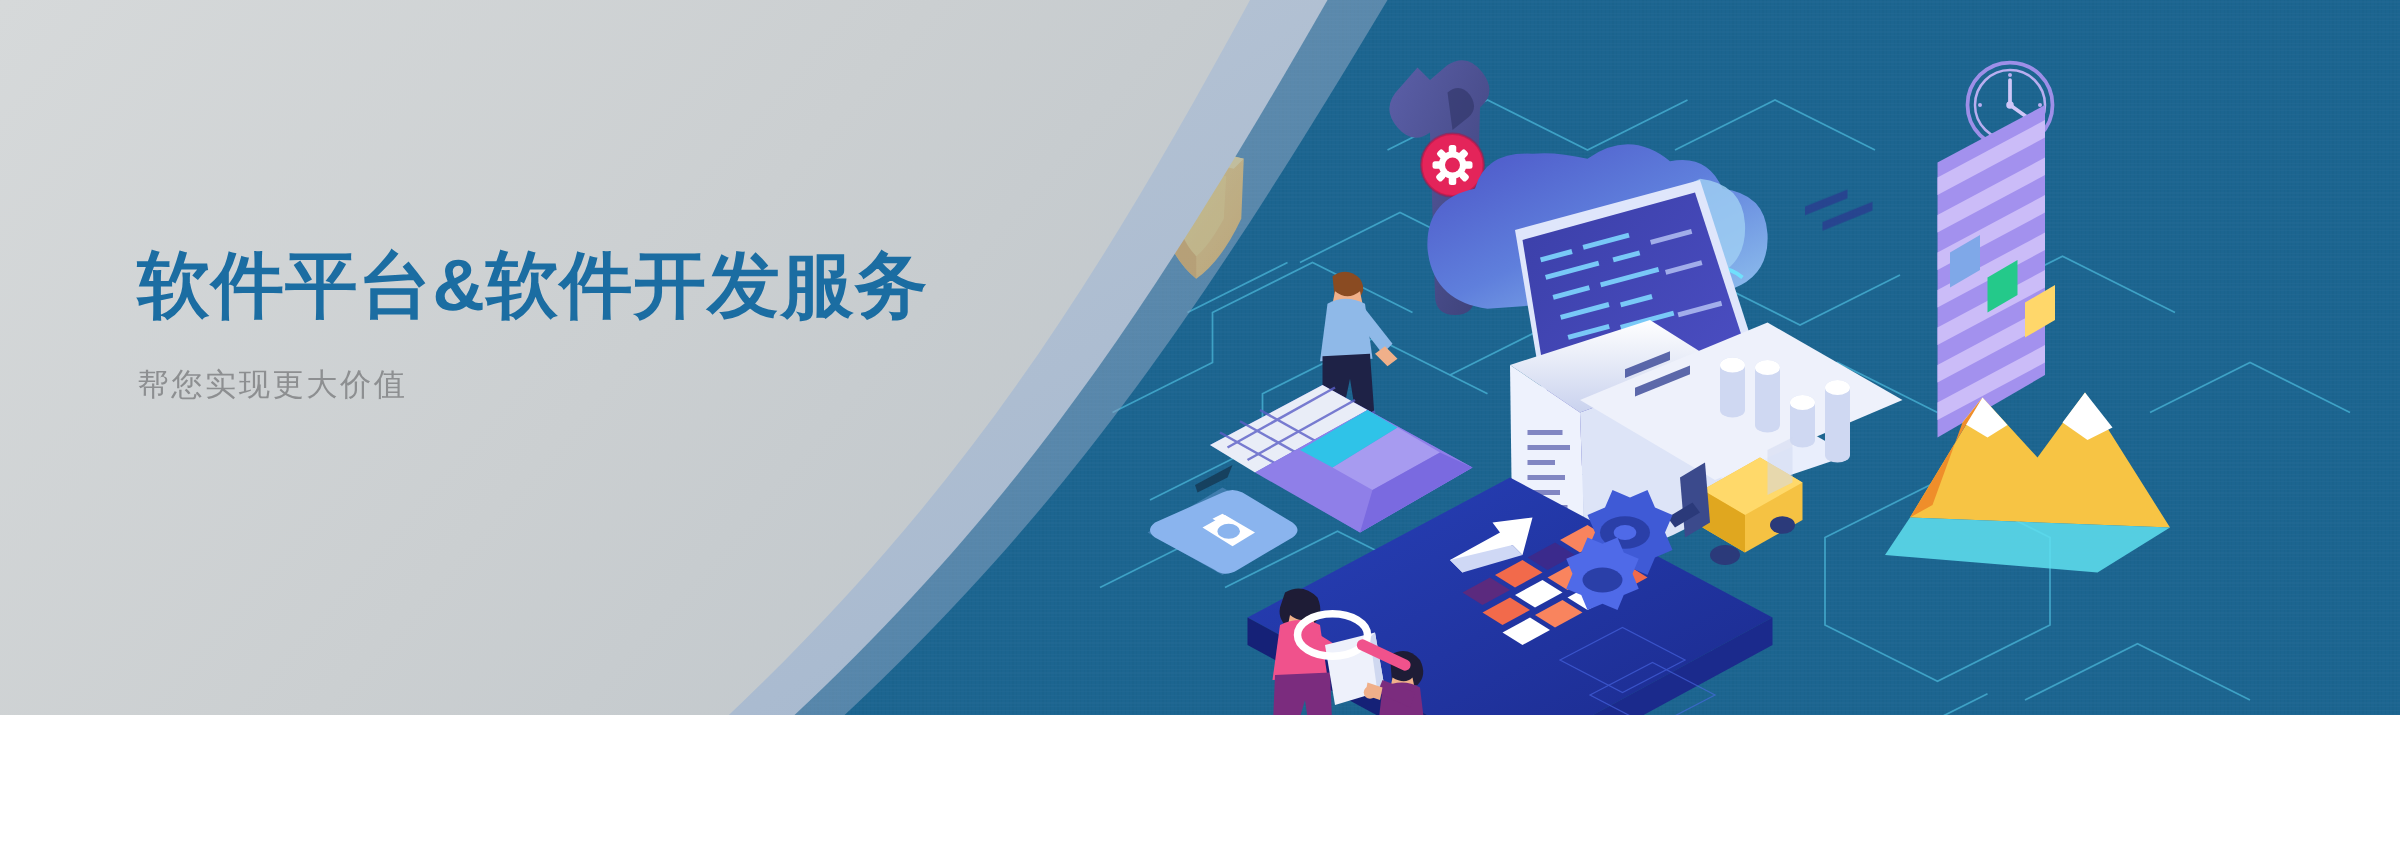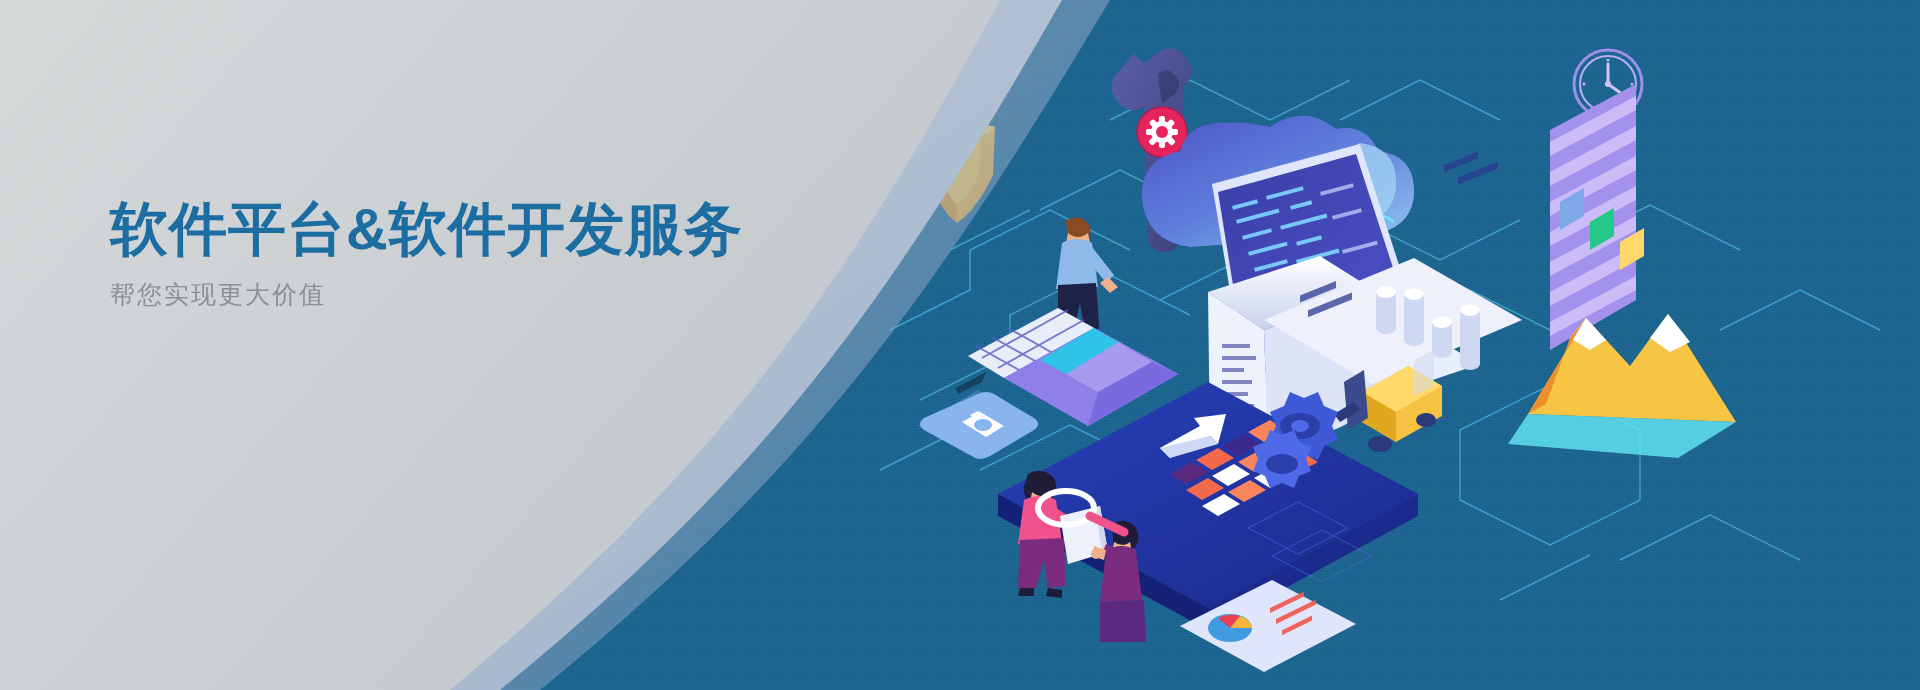--- a/index.html
+++ b/index.html
@@ -1,31 +1,31 @@
 <!DOCTYPE html>
 <html><head>
 <meta charset="utf-8">
 <style>
   html,body{margin:0;padding:0;background:#fff;}
   body{width:1920px;height:690px;overflow:hidden;font-family:"Liberation Sans","DejaVu Sans",sans-serif;}
 
-  #banner{position:relative;width:1920px;height:690px;overflow:hidden;}
+  #banner{position:relative;width:1920px;height:572px;overflow:hidden;}
 
   
   .bg-blue{position:absolute;inset:0;background:#1c6590;}
   .bg-noise{position:absolute;inset:0;opacity:.35;
     background-image:repeating-linear-gradient(0deg,rgba(255,255,255,.05) 0 1px,transparent 1px 3px),
                      repeating-linear-gradient(90deg,rgba(0,0,0,.05) 0 1px,transparent 1px 3px);}
 
   .curve-svg{position:absolute;left:0;top:0;width:1920px;height:690px;}
 
   
   .copy{position:absolute;left:110px;top:196px;width:760px;}
   .title{font-size:58px;line-height:1.15;font-weight:700;color:#1b6da2;letter-spacing:1px;white-space:nowrap;}
-  .subtitle{margin-top:15px;font-size:25px;color:#8d8f91;letter-spacing:2px;}
+  .subtitle{margin-top:28px;font-size:25px;color:#8d8f91;letter-spacing:2px;}
 
   
   .illus{position:absolute;left:860px;top:0;width:1060px;height:690px;}
   .illus svg{position:absolute;left:0;top:0;}
 </style>
 </head>
 <body>
 
 <div id="banner">
 

